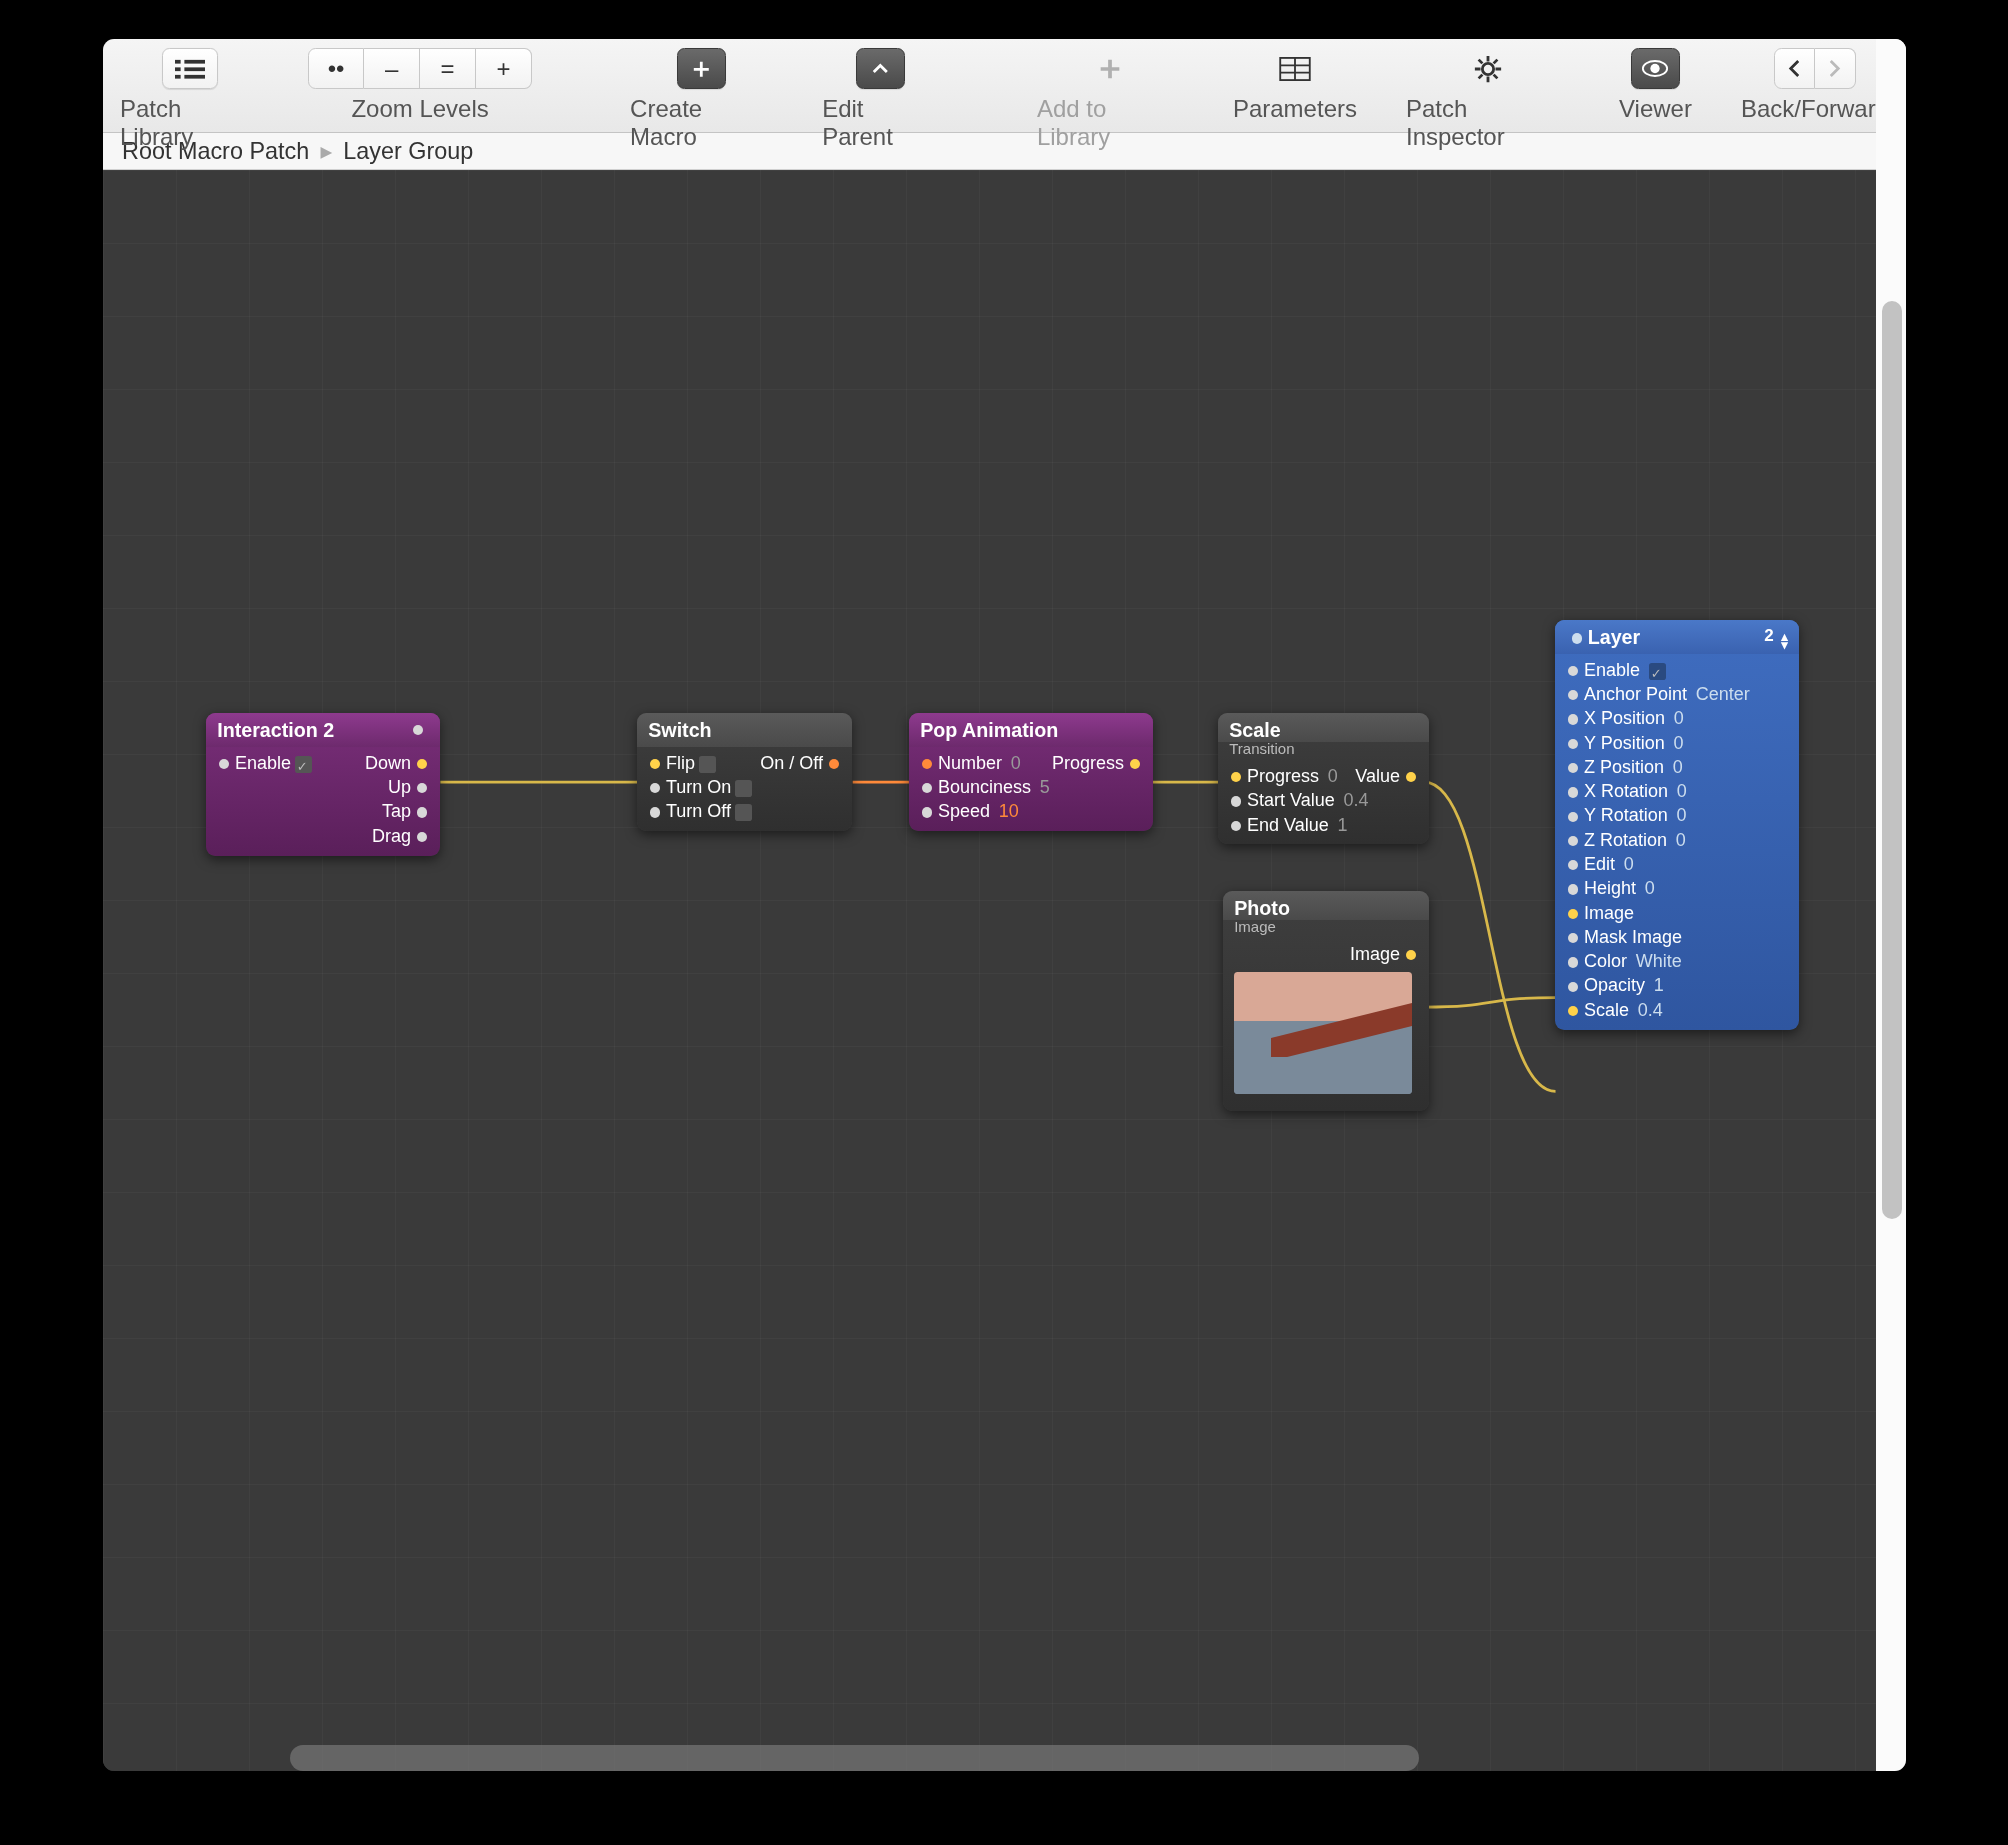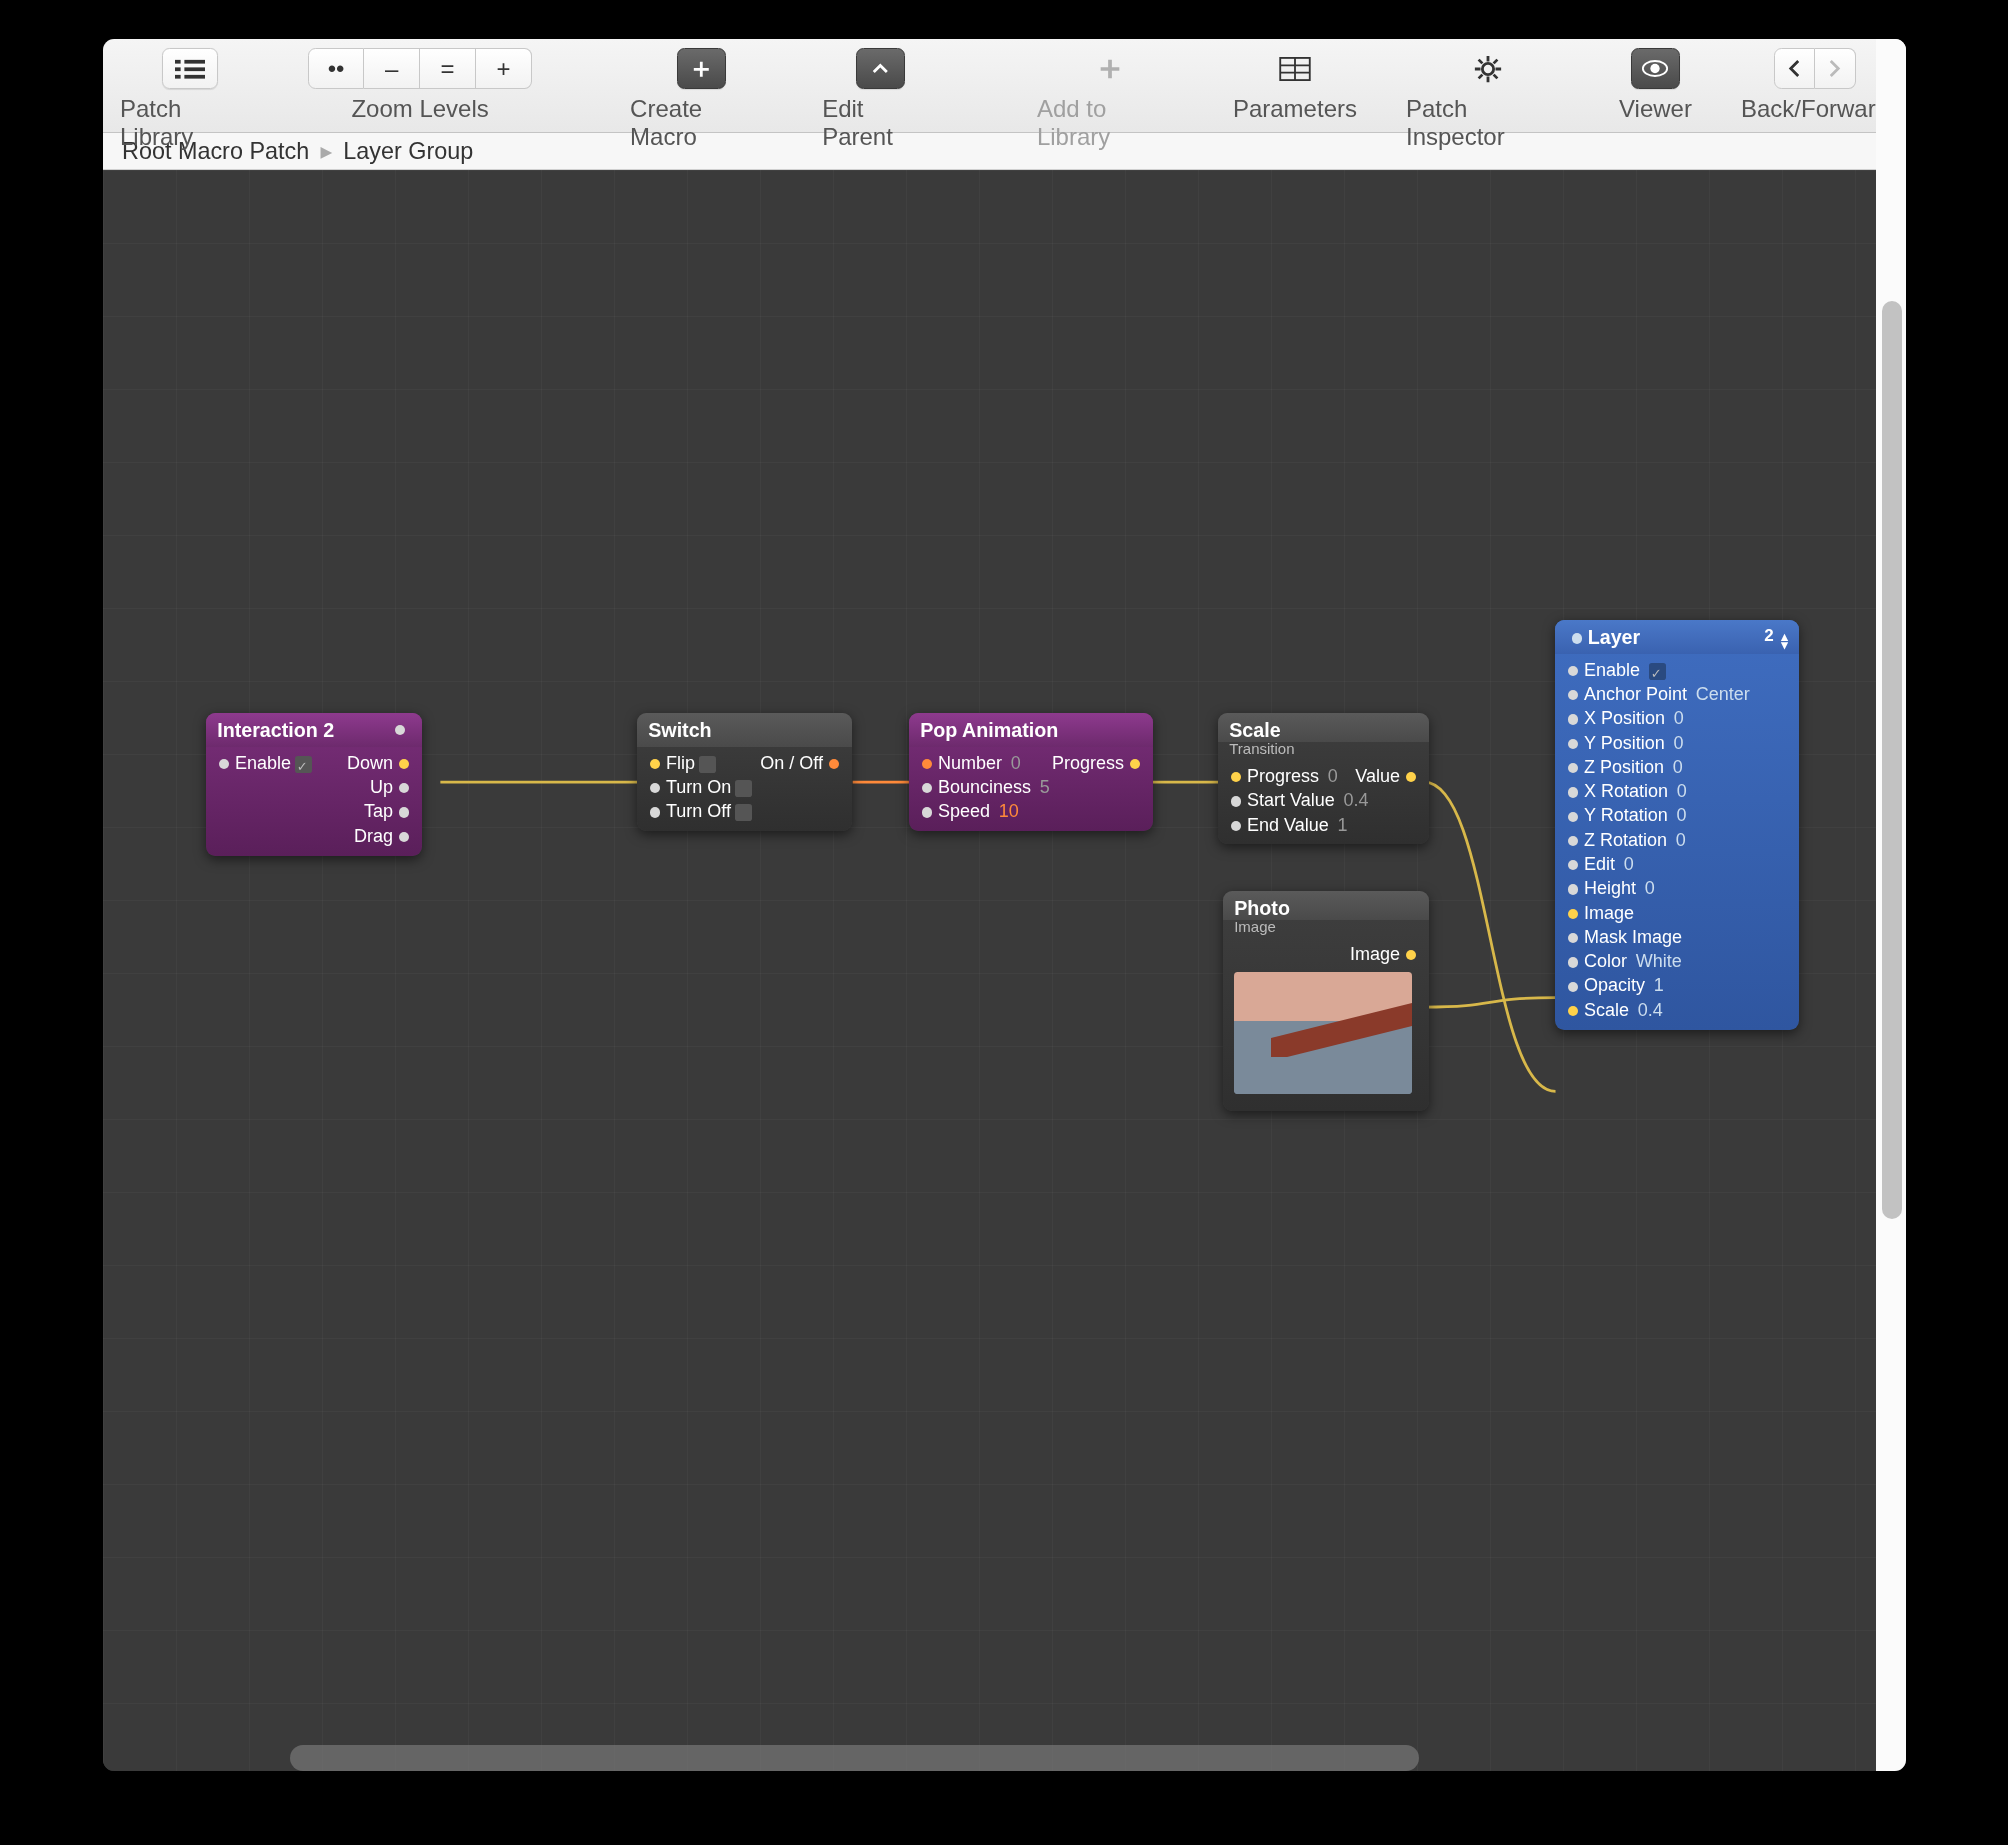--- a/index.html
+++ b/index.html
@@ -199,21 +199,21 @@
   <div class="canvas">
 
     <svg class="wires" viewBox="0 0 1924 1662" width="1803" height="1557">
       <path d="M360 630 C 440 630, 480 630, 570 630" stroke="#d8b84a"></path>
       <path d="M800 630 C 830 630, 830 630, 860 630" stroke="#ff8a3a"></path>
       <path d="M1120 630 C 1150 630, 1160 630, 1190 630" stroke="#d8b84a"></path>
       <path d="M1410 630 C 1480 630, 1480 960, 1550 960" stroke="#d8b84a"></path>
       <path d="M1410 870 C 1490 870, 1470 860, 1550 860" stroke="#d8b84a"></path>
     </svg>
 
-    <div class="node purple" style="left:103px;top:543px;width:216px;">
+    <div class="node purple" style="left:103px;top:543px;width:234px;">
       <div class="hdr">
           <span>Interaction 2</span>
           <span class="port out"></span>
         </div>
       <div class="body">
         <div class="row">
             <span><span class="port in"></span><span>Enable</span><span class="chk on"></span></span>
           <span><span>Down</span><span class="port out lit"></span></span>
           </div>
         <div class="row">

